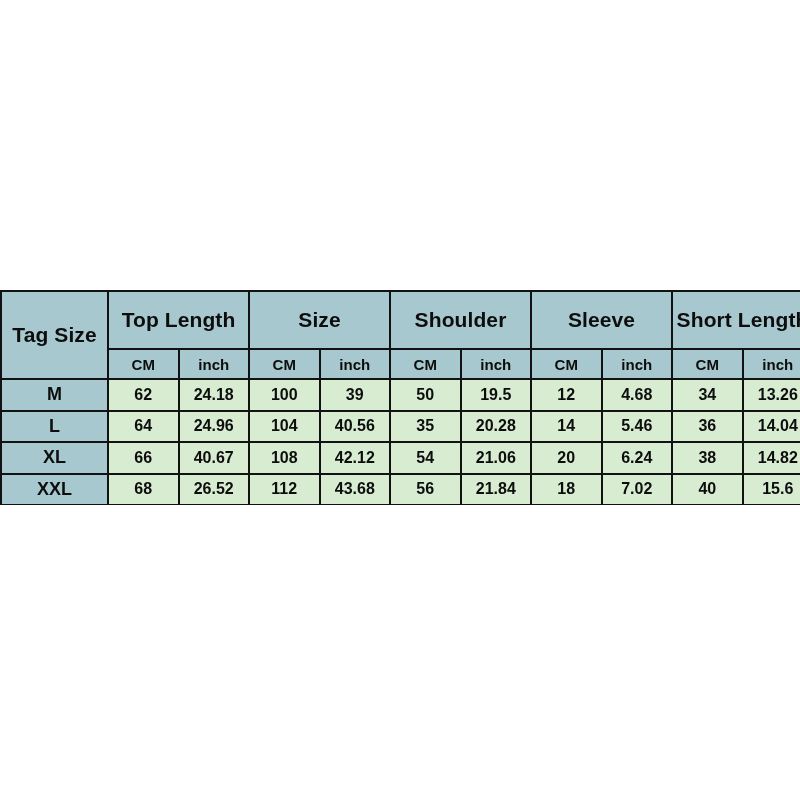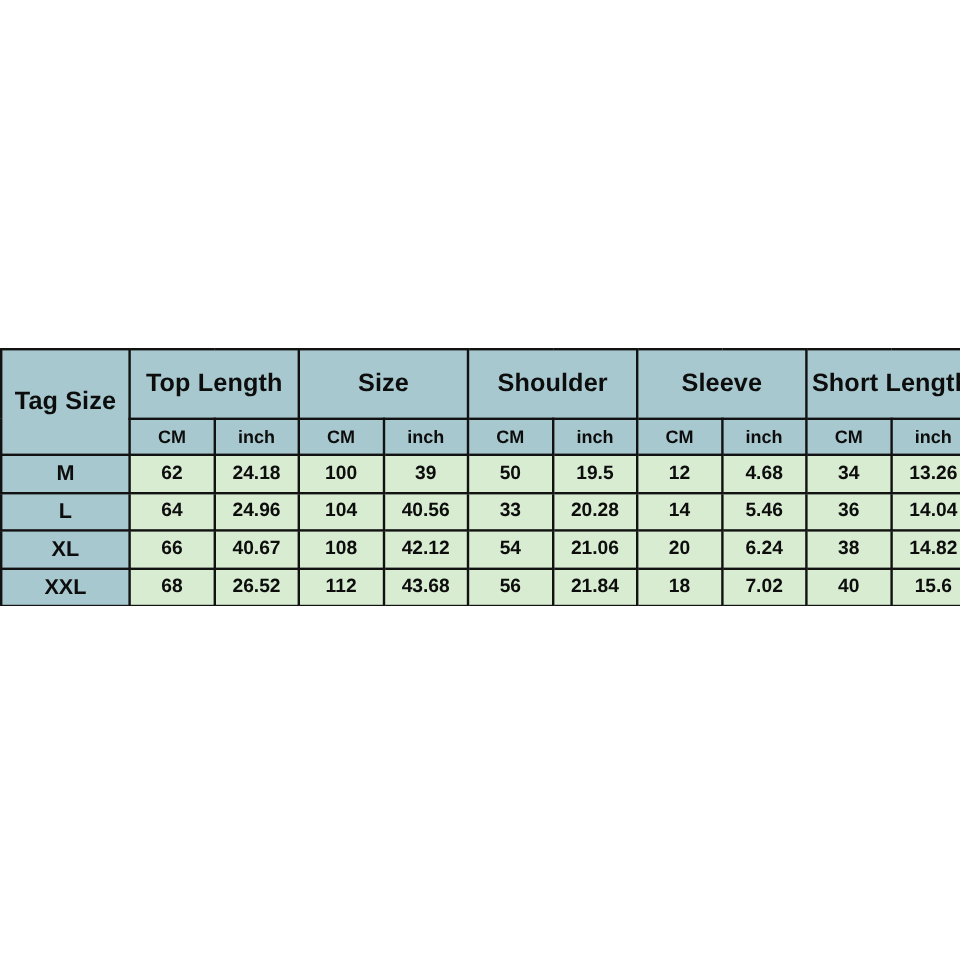--- a/index.html
+++ b/index.html
@@ -149,21 +149,21 @@
             <td class="measure">4.68</td>
             <td class="measure">34</td>
             <td class="measure">13.26</td>
           </tr>
           <tr>
             <td class="size-label">L</td>
             <td class="measure">64</td>
             <td class="measure">24.96</td>
             <td class="measure">104</td>
             <td class="measure">40.56</td>
-            <td class="measure">33</td>
+            <td class="measure">35</td>
             <td class="measure">20.28</td>
             <td class="measure">14</td>
             <td class="measure">5.46</td>
             <td class="measure">36</td>
             <td class="measure">14.04</td>
           </tr>
           <tr>
             <td class="size-label">XL</td>
             <td class="measure">66</td>
             <td class="measure">40.67</td>

